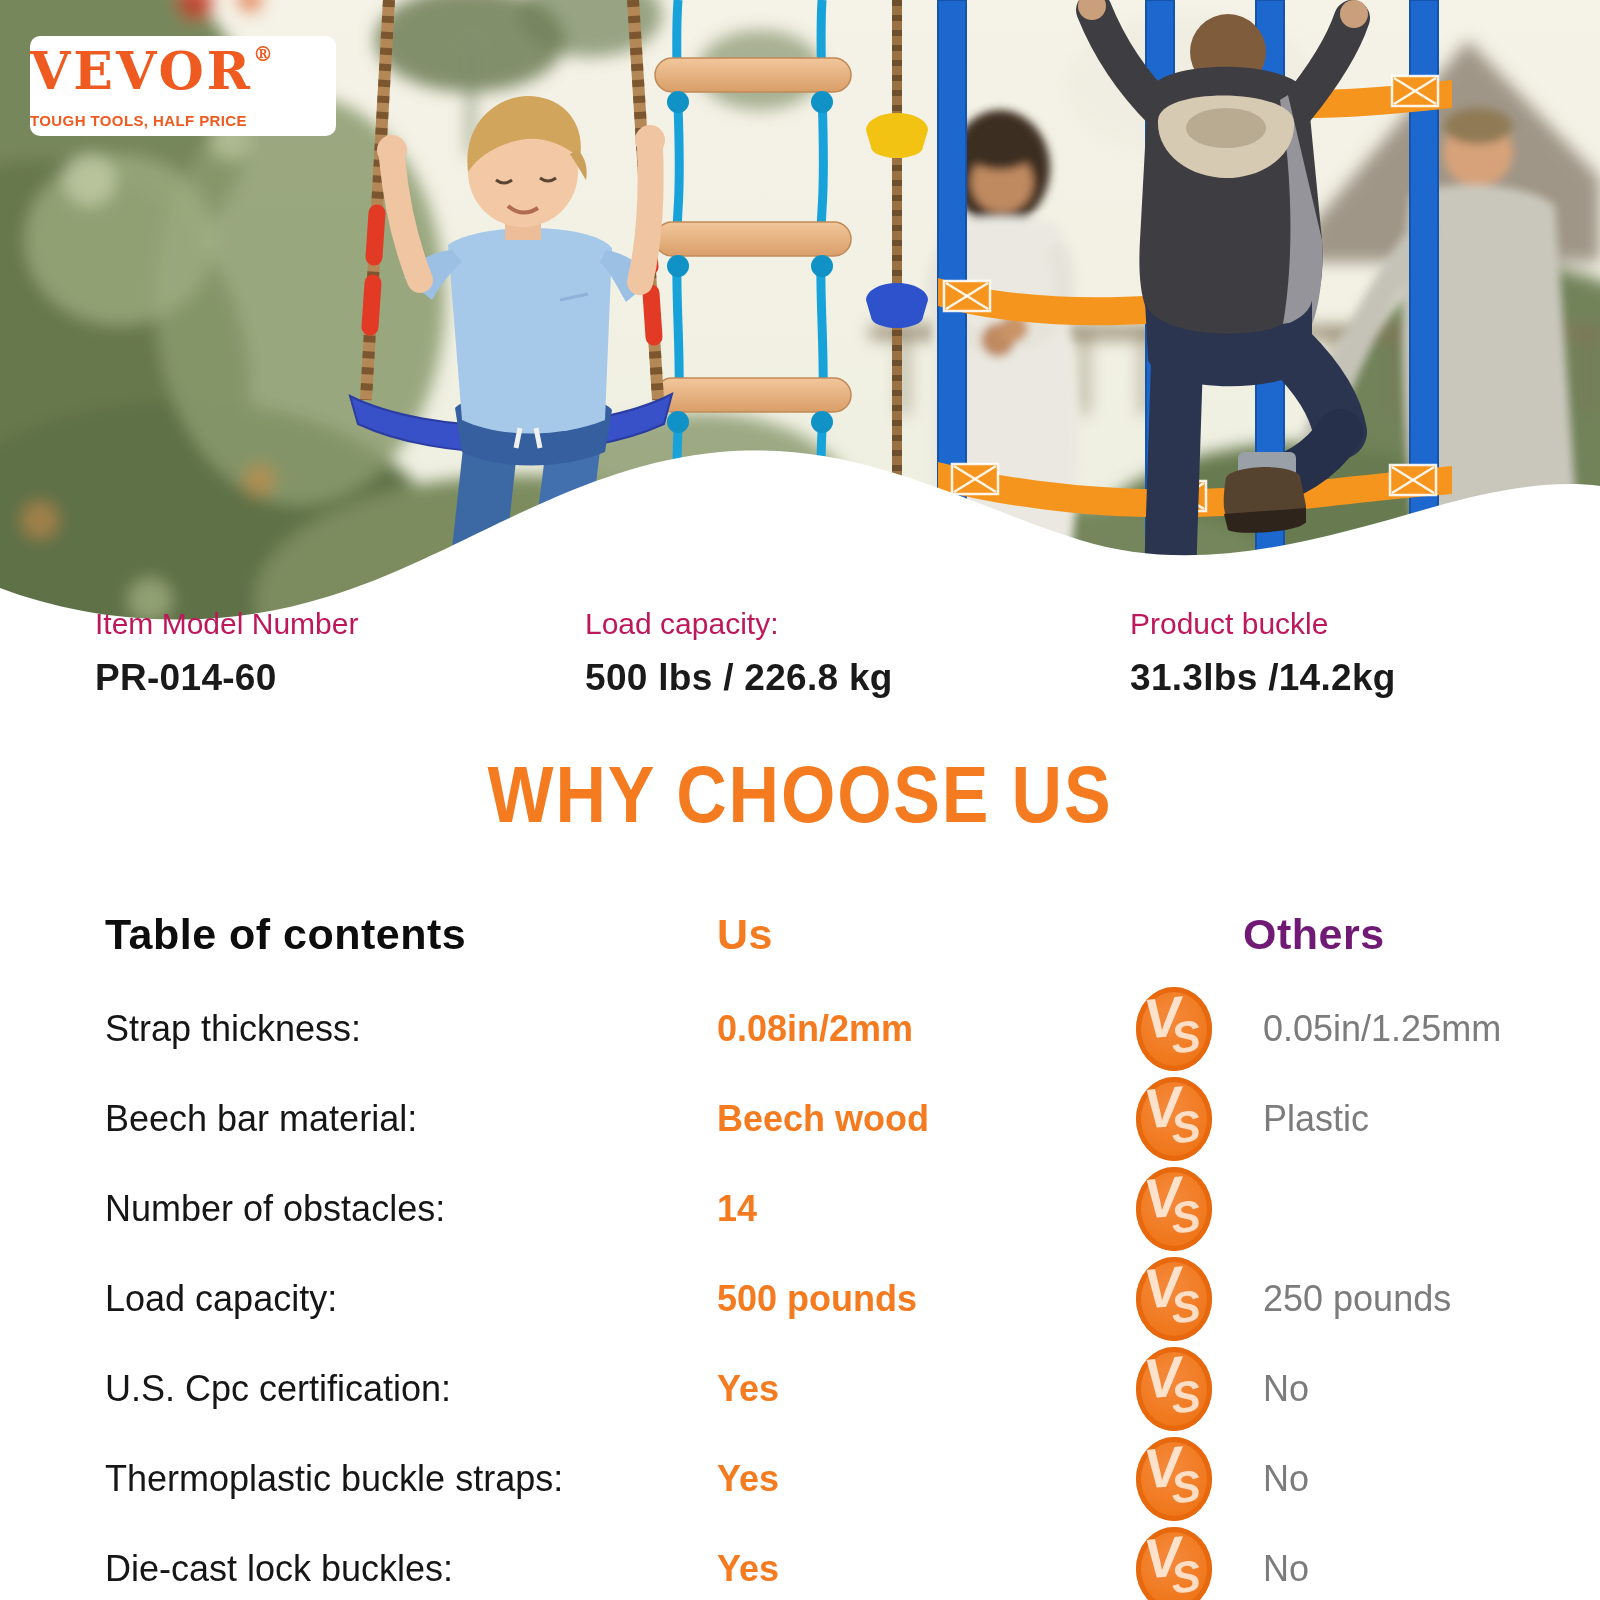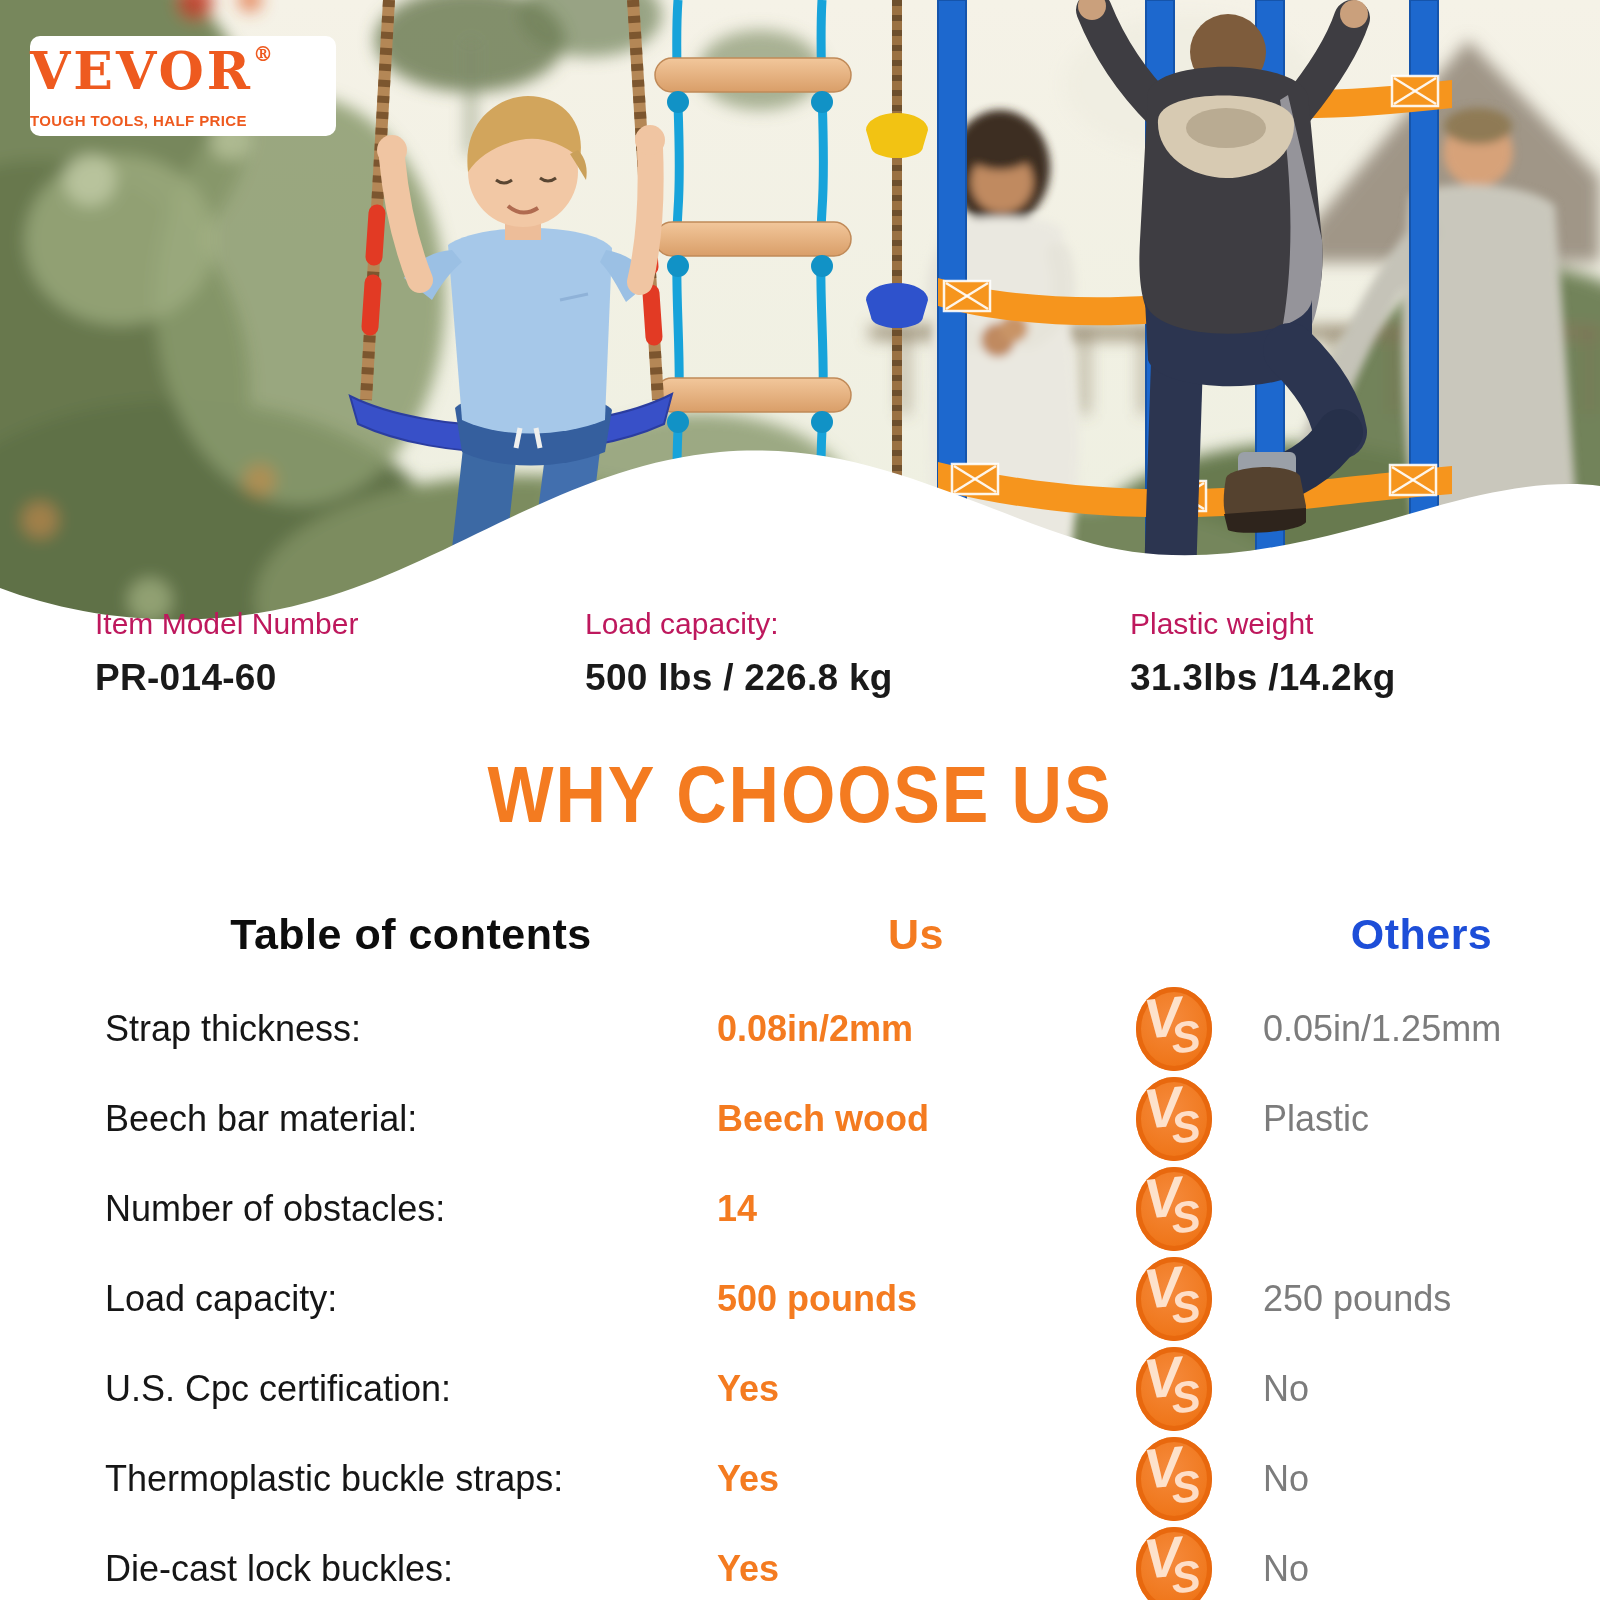--- a/index.html
+++ b/index.html
@@ -34,28 +34,28 @@
     position:absolute; top:748px; left:0; width:1600px; text-align:center;
     font-size:76px; font-weight:800; color:#f47b20; letter-spacing:2px;
     transform:scale(.92,1.06); transform-origin:center top;
   }
   
   .ctable{position:absolute; top:884px; left:0; width:1600px;}
   .crow{
     display:grid; grid-template-columns:612px 398px 118px 1fr;
     padding-left:105px; align-items:center; height:90px; font-size:36px;
   }
-  .crow.header{height:100px; font-size:43px; font-weight:800; letter-spacing:.5px;text-align:center;}
+  .crow.header{height:100px; font-size:43px; font-weight:800; letter-spacing:.5px;}
   .cell-feature{color:#161616;}
   .crow.header .cell-feature{color:#0d0d0d;}
   .cell-us{color:#f47b20; font-weight:700;}
   .crow.header .cell-us{font-weight:800;}
   .cell-vs{display:flex; justify-content:center;}
   .cell-others{color:#7c7c7c; padding-left:30px;}
-  .crow.header .cell-others{color:#1d4ed8; font-weight:800; padding-left:10px;}
+  .crow.header .cell-others{color:#701a75; font-weight:800; padding-left:10px;}
   
   .vs-badge{
     position:relative; width:76px; height:84px; border-radius:50%;
     background:radial-gradient(circle at 45% 38%, #f58a3c 0%, #ef7518 72%);
     box-shadow:inset 0 0 0 5px #e8680e;
     font-style:italic; font-weight:800; line-height:1;
   }
   .vs-v{position:absolute; left:8px; top:3px; font-size:56px; color:rgba(255,246,238,.82); transform:rotate(-6deg);}
   .vs-s{position:absolute; left:35px; top:28px; font-size:44px; color:rgba(255,235,220,.88); transform:rotate(-6deg);}
 </style>
@@ -255,21 +255,21 @@
   <div class="specs">
     <div class="spec-col c1">
       <div class="spec-label">Item Model Number</div>
       <div class="spec-value">PR-014-60</div>
     </div>
     <div class="spec-col c2">
       <div class="spec-label">Load capacity:</div>
       <div class="spec-value">500 lbs / 226.8 kg</div>
     </div>
     <div class="spec-col c3">
-      <div class="spec-label">Plastic weight</div>
+      <div class="spec-label">Product buckle</div>
       <div class="spec-value">31.3lbs /14.2kg</div>
     </div>
   </div>
 
   <div class="section-title">WHY CHOOSE US</div>
 
   <div class="ctable">
 
     <div class="crow header">
       <div class="cell-feature">Table of contents</div>

